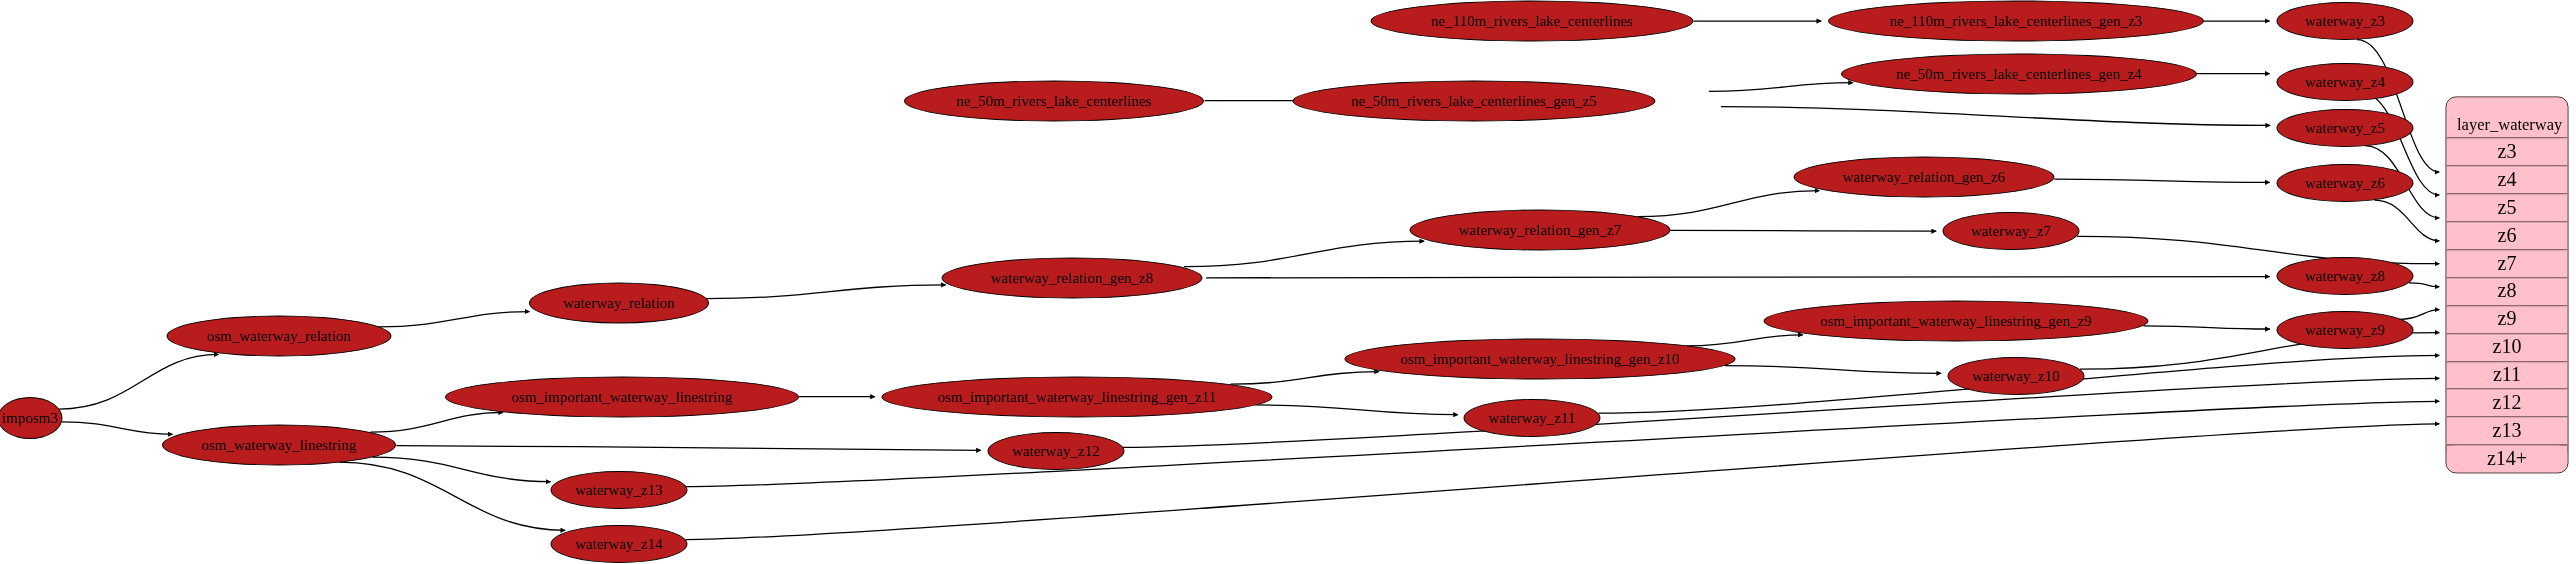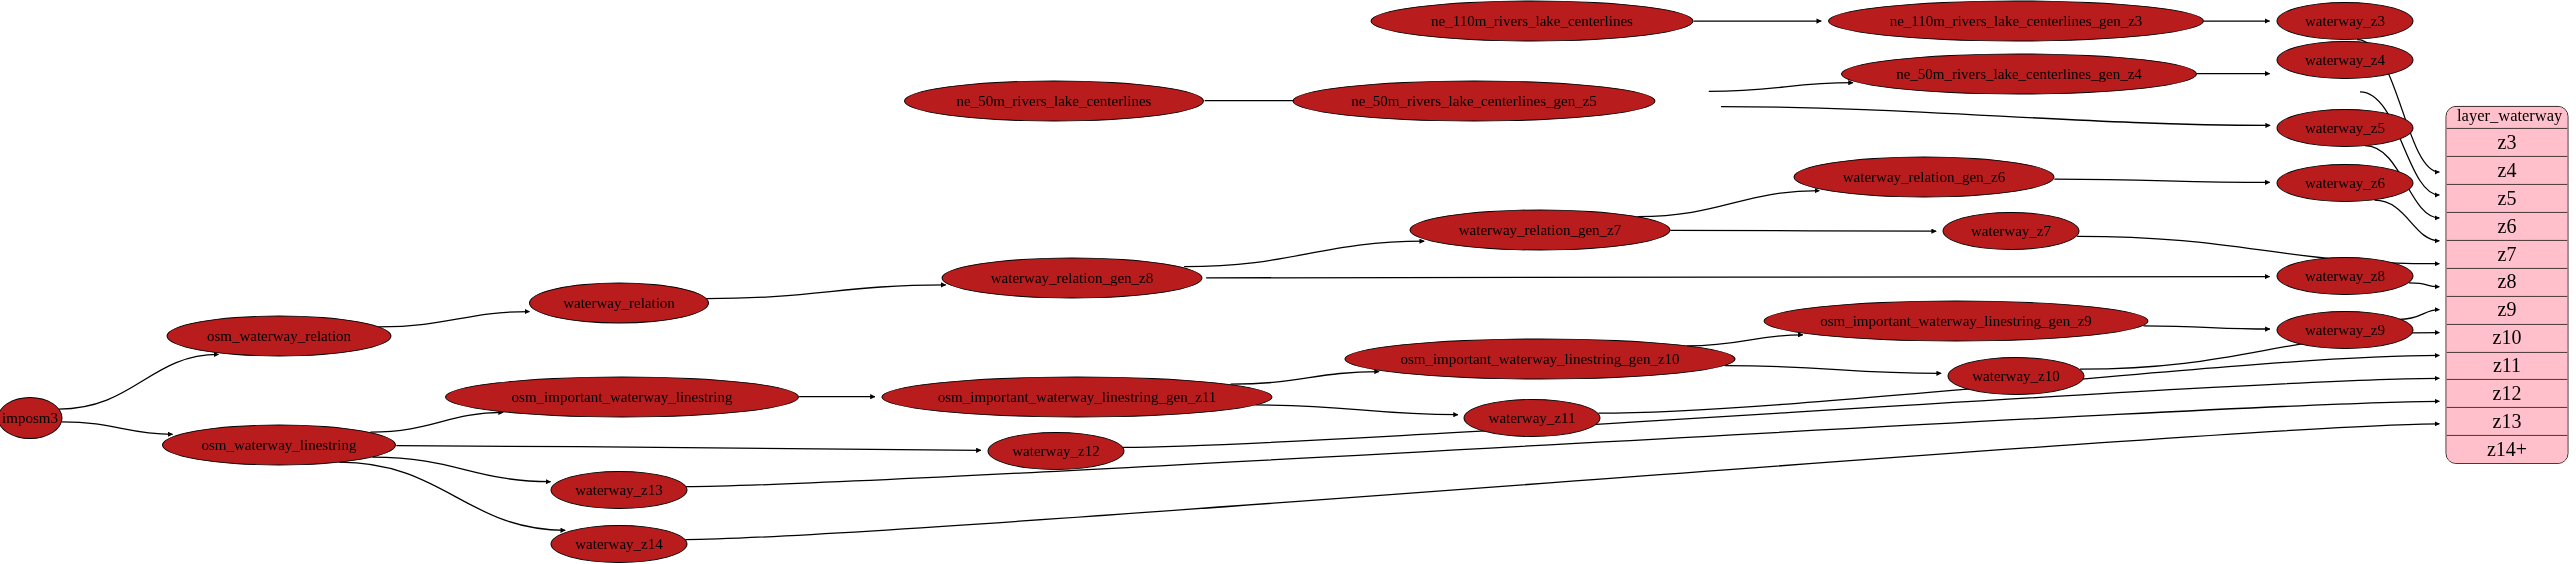--- a/index.html
+++ b/index.html
@@ -52,24 +52,25 @@
     text-align: center;
     color: #000000;
     font-size: 20px;
     padding: 1.5px 10.5px 3px 10.5px;
     border-bottom: 1.2px solid #3a2b2b;
     line-height: 1.12;
     background: #ffc0cb;
   }
   .legend-row.head {
     font-size: 16.5px;
-    padding-top: 0;
+    padding-top: 19px;
   }
   .legend-row:last-child {
     border-bottom: none;
+    border-radius: 9px;
   }
 </style>
 </head>
 <body>
 
 <div id="canvas">
   <svg id="edges" viewBox="0 0 3430 752" preserveAspectRatio="none">
     <defs>
       <marker id="arrow" viewBox="0 0 10 10" refX="9" refY="5" markerWidth="7" markerHeight="7" orient="auto-start-reverse" markerUnits="userSpaceOnUse">
         <path d="M 0 0 L 10 5 L 0 10 z" fill="#000000"></path>
@@ -160,21 +161,21 @@
       </div>
       <div class="node" style="left: 1474px; top: 101px; width: 363px; height: 41px;">
         <span>ne_50m_rivers_lake_centerlines_gen_z5</span>
       </div>
       <div class="node" style="left: 2019px; top: 74px; width: 356px; height: 41px;">
         <span>ne_50m_rivers_lake_centerlines_gen_z4</span>
       </div>
       <div class="node" style="left: 2345px; top: 21px; width: 137px; height: 38px;">
         <span>waterway_z3</span>
       </div>
-      <div class="node" style="left: 2345px; top: 60px; width: 137px; height: 38px; font-family: Liberation Serif, serif;">
+      <div class="node" style="left: 2345px; top: 82px; width: 137px; height: 38px; font-family: Liberation Serif, serif;">
         <span>waterway_z4</span>
       </div>
       <div class="node" style="left: 2345px; top: 128px; width: 137px; height: 38px;">
         <span>waterway_z5</span>
       </div>
       <div class="node" style="left: 2345px; top: 183px; width: 137px; height: 38px;">
         <span>waterway_z6</span>
       </div>
       <div class="node" style="left: 2011px; top: 231px; width: 137px; height: 38px;">
         <span>waterway_z7</span>

